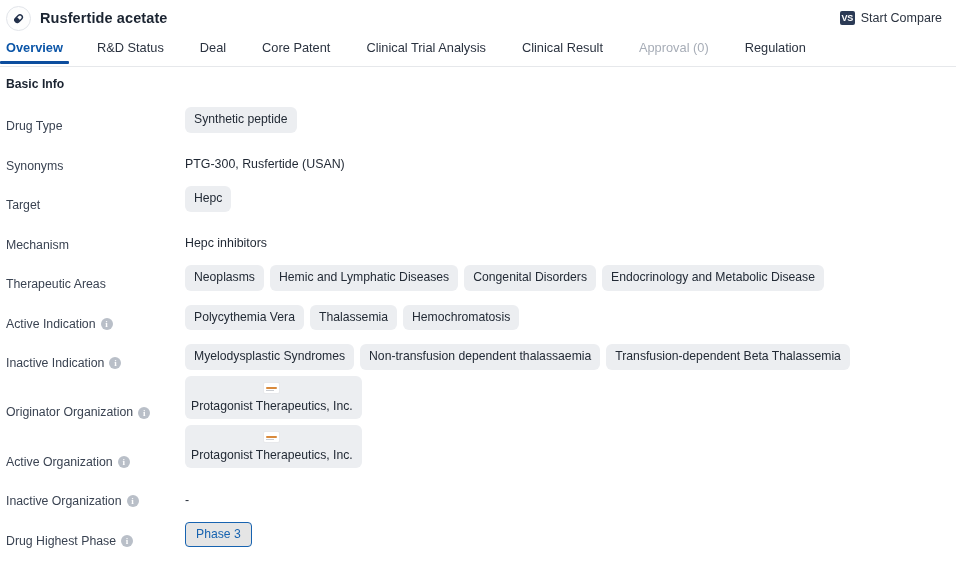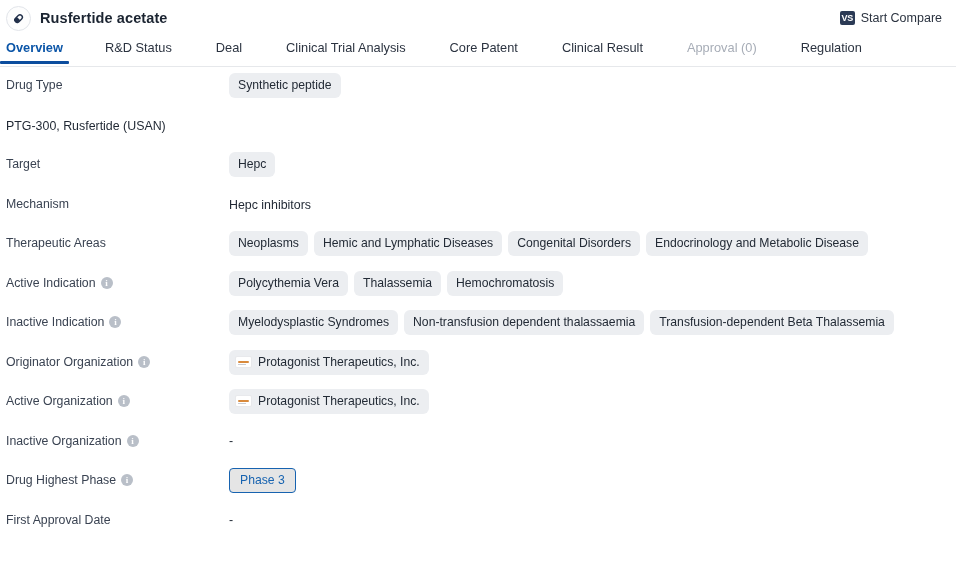--- a/index.html
+++ b/index.html
@@ -76,21 +76,21 @@
     color: #2b3340;
     white-space: nowrap;
   }
 
   
   .tab-bar {
     position: relative;
     height: 31px;
     display: flex;
     align-items: flex-start;
-    gap: 12px;
+    gap: 4px;
     padding-left: 0;
   }
   .tab-bar::after {
     content: "";
     position: absolute;
     left: 0; right: 0; bottom: 0;
     height: 1px;
     background: #e6e8eb;
   }
   .tab {
@@ -128,23 +128,22 @@
   }
   .section-title {
     font-size: 12.2px;
     font-weight: bold;
     color: #1b2431;
     padding-top: 10px;
     padding-bottom: 2px;
   }
   .row {
     display: flex;
-    align-items: flex-start;
+    align-items: flex-end;
     min-height: 39.5px;
-    gap: 44px;
   }
   .row-label {
     width: 179px;
     flex: none;
     font-size: 12.3px;
     color: #3a4352;
     display: flex;
     align-items: center;
     gap: 5px;
     padding-top: 12px;
@@ -181,20 +180,21 @@
     padding: 6px 9px 7px 9px;
     border-radius: 6px;
     white-space: nowrap;
     cursor: pointer;
   }
   .tag.with-logo {
     display: inline-flex;
     align-items: center;
     gap: 6px;
     padding-left: 6px;
+    flex-direction: column;
   }
   .org-logo {
     width: 17px;
     height: 12px;
     border-radius: 2px;
     background: #ffffff;
     border: 1px solid #e8e9ec;
     position: relative;
     flex: none;
     overflow: hidden;
@@ -260,38 +260,42 @@
   <div class="header-right">
     <span class="vs-badge">VS</span>
     <span class="compare-label">Start Compare</span>
   </div>
 </div>
 
 <div class="tab-bar">
   <div class="tab active">Overview</div>
   <div class="tab">R&amp;D Status</div>
   <div class="tab">Deal</div>
+  <div class="tab">Core Patent</div>
   <div class="tab">Clinical Trial Analysis</div>
-  <div class="tab">Core Patent</div>
   <div class="tab">Clinical Result</div>
   <div class="tab disabled">Approval (0)</div>
   <div class="tab">Regulation</div>
 </div>
 
 <div class="content">
+  <div class="section-title">Basic Info</div>
   <div id="rows-container">
       <div class="row">
         <div class="row-label">
           <span>Drug Type</span>
         </div>
         <div class="row-value">
           <span class="tag"><span>Synthetic peptide</span></span>
         </div>
       </div>
       <div class="row">
+        <div class="row-label">
+          <span>Synonyms</span>
+        </div>
         <div class="row-value">
           <span class="plain-value">PTG-300,  Rusfertide (USAN)</span>
         </div>
       </div>
       <div class="row">
         <div class="row-label">
           <span>Target</span>
         </div>
         <div class="row-value">
           <span class="tag"><span>Hepc</span></span>

